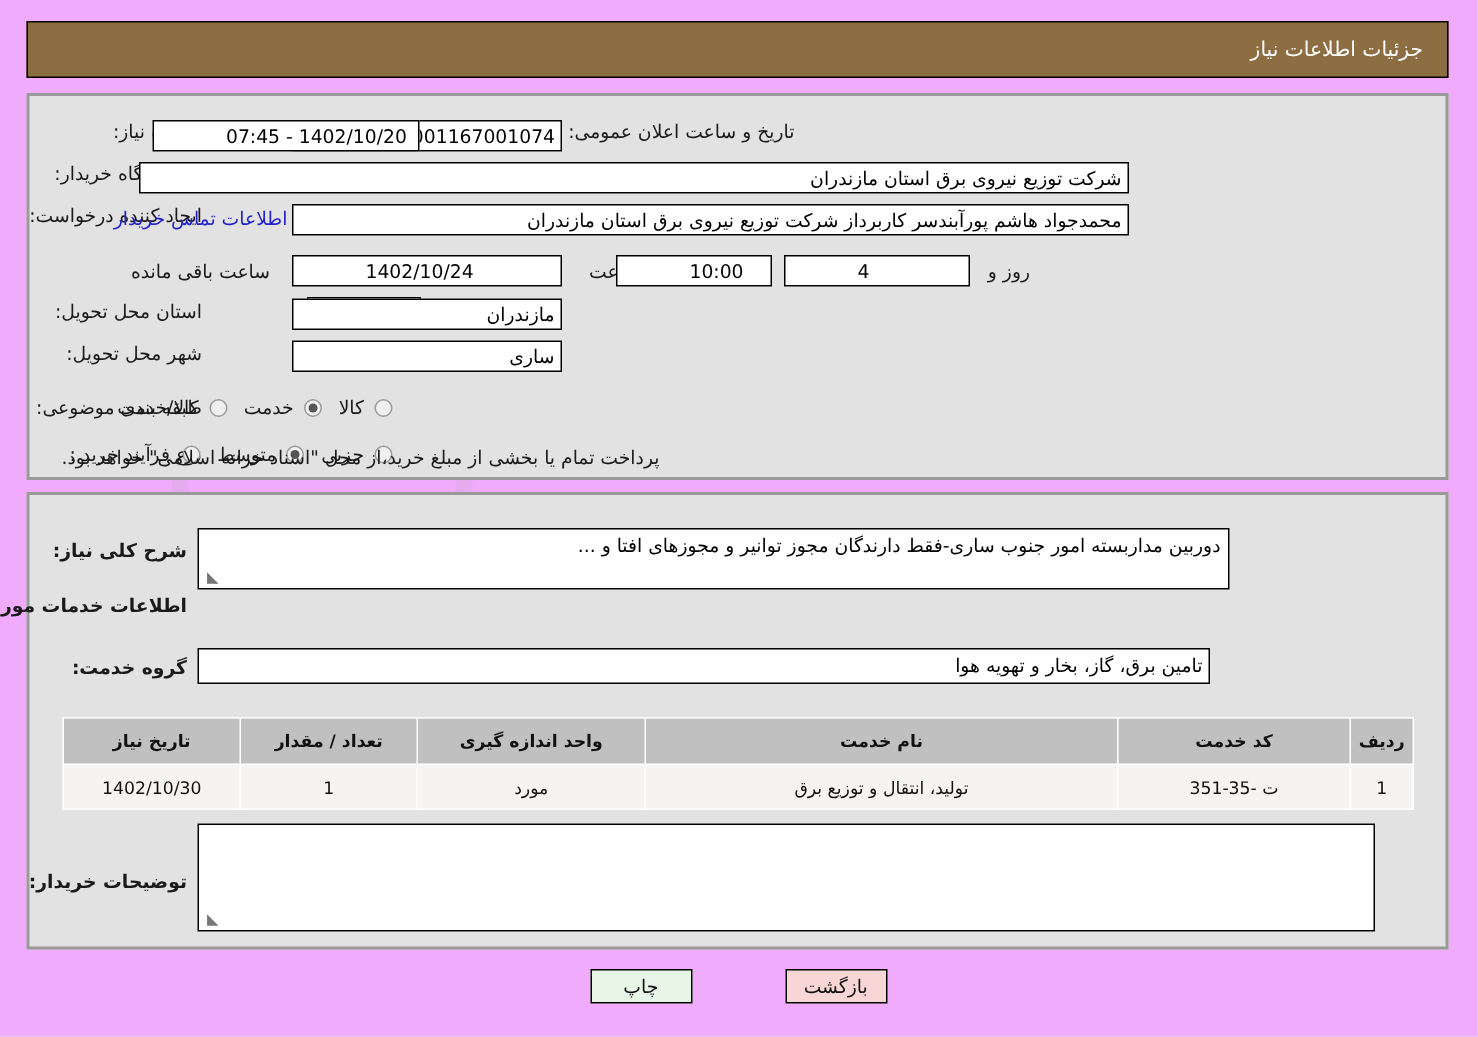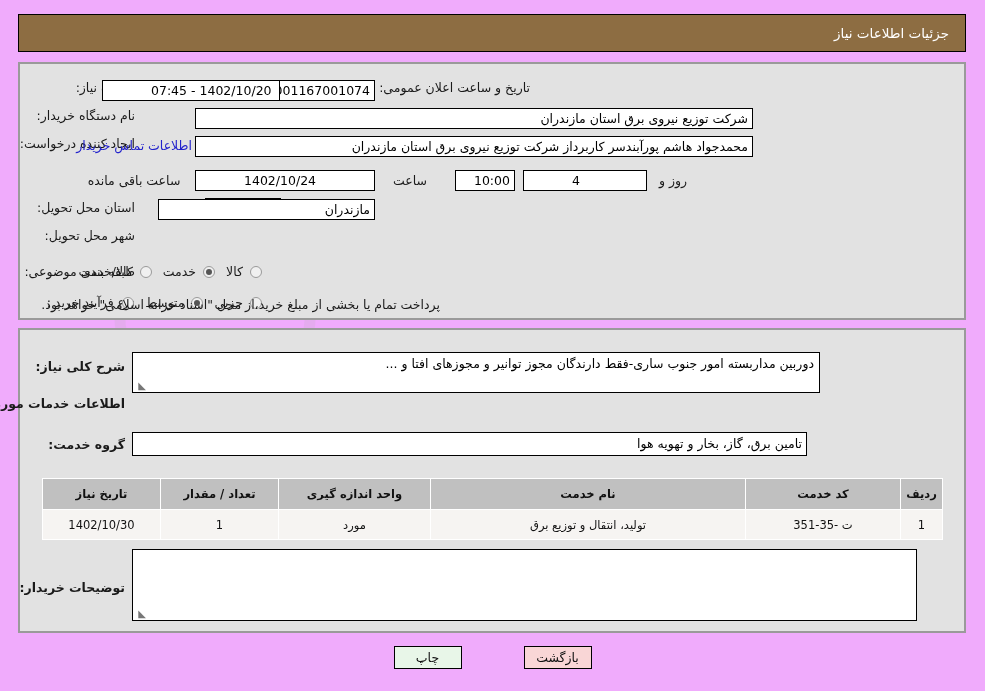--- a/index.html
+++ b/index.html
@@ -248,52 +248,53 @@
   <div class="fld center" style="position:absolute; top:80px; right:610px; width:180px; z-index:4;">1102001167001074</div>
 
   <div class="frow" style="top:80px; right:455px;">
     <span class="lbl">تاریخ و ساعت اعلان عمومی:</span>
   </div>
   <div class="fld center" style="position:absolute; top:80px; right:705px; left:102px; width:178px; z-index:4;">1402/10/20 - 07:45</div>
 
   <div class="frow" style="top:108px; right:850px;">
     <span class="lbl">نام دستگاه خریدار:</span>
   </div>
-  <div class="fld right" style="position:absolute; top:108px; right:232px; width:558px; z-index:4;padding-left:32px;">شرکت توزیع نیروی برق استان مازندران</div>
+  <div class="fld right" style="position:absolute; top:108px; right:232px; width:660px; z-index:4;padding-left:32px;">شرکت توزیع نیروی برق استان مازندران</div>
 
   <div class="frow" style="top:136px; right:850px;">
     <span class="lbl">ایجاد کننده درخواست:</span>
   </div>
   <div class="fld right" style="position:absolute; top:136px; right:232px; width:558px; z-index:4;">محمدجواد هاشم پورآبندسر کاربرداز شرکت توزیع نیروی برق استان مازندران</div>
   <a class="link" style="position:absolute; top:138px; right:793px; z-index:4;">اطلاعات تماس خریدار</a>
 
   <div class="lcol" style="top:168px; right:847px; width:120px;">مهلت ارسال پاسخ: تا تاریخ:</div>
 
   <div class="fld center" style="position:absolute; top:170px; right:610px; width:180px; z-index:4;">1402/10/24</div>
 
   <span class="plain-txt" style="position:absolute; top:173px; right:558px; z-index:4;">ساعت</span>
 
-  <div class="fld center" style="position:absolute; top:170px; right:470px; width:60px; z-index:4;">10:00</div>
+  <div class="fld center" style="position:absolute; top:170px; right:470px; width:104px; z-index:4;">10:00</div>
 
   <div class="fld center" style="position:absolute; top:170px; right:338px; width:124px; z-index:4;">4</div>
 
   <span class="plain-txt" style="position:absolute; top:173px; right:298px; z-index:4;">روز و</span>
 
   <div class="fld center yellow" style="position:absolute; top:170px; right:704px; left:205px; width:76px; z-index:4;">02:04:29</div>
 
   <span class="plain-txt" style="position:absolute; top:173px; right:795px; left:78px; z-index:4;text-align:center;">ساعت باقی مانده</span>
 
   <div class="frow" style="top:200px; right:850px;">
     <span class="lbl">استان محل تحویل:</span>
   </div>
-  <div class="fld right" style="position:absolute; top:199px; right:610px; width:217px; z-index:4;">مازندران</div>
+  <div class="fld right" style="position:absolute; top:199px; right:610px; width:180px; z-index:4;">مازندران</div>
 
   <div class="frow" style="top:228px; right:850px;">
     <span class="lbl">شهر محل تحویل:</span>
   </div>
+  <div class="fld right" style="position:absolute; top:227px; right:610px; width:180px; z-index:4;">ساری</div>
 
   <div class="frow" style="top:264px; right:850px;">
     <span class="lbl">طبقه بندی موضوعی:</span>
   </div>
   <div class="frow" style="top:264px; right:720px; z-index:4;">
     <span class="radio-group">
       <span class="radio"></span>
       <span class="radio-label">کالا</span>
     </span>
     <span class="radio-group">

